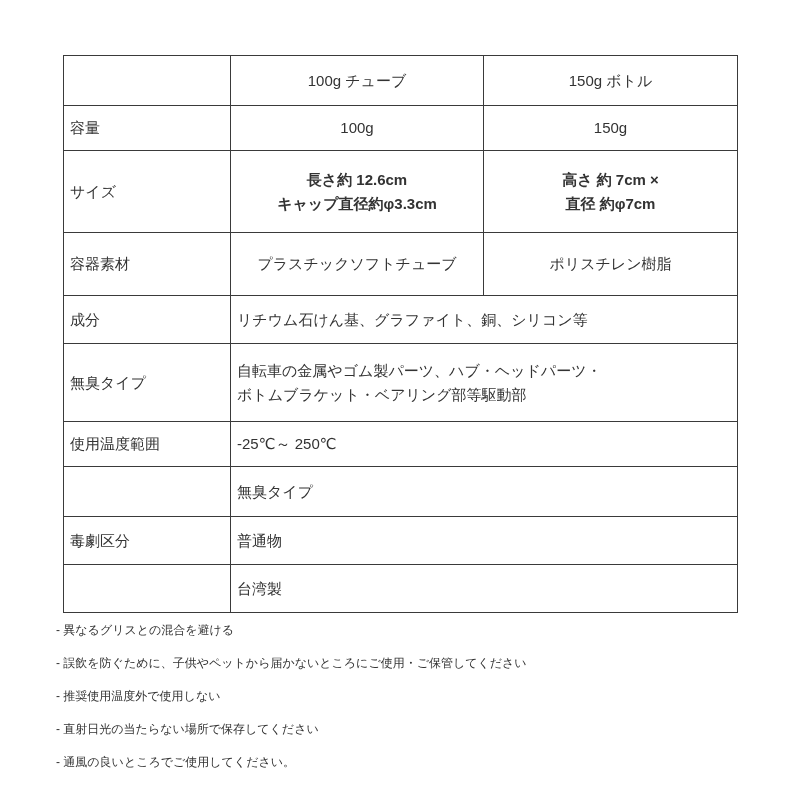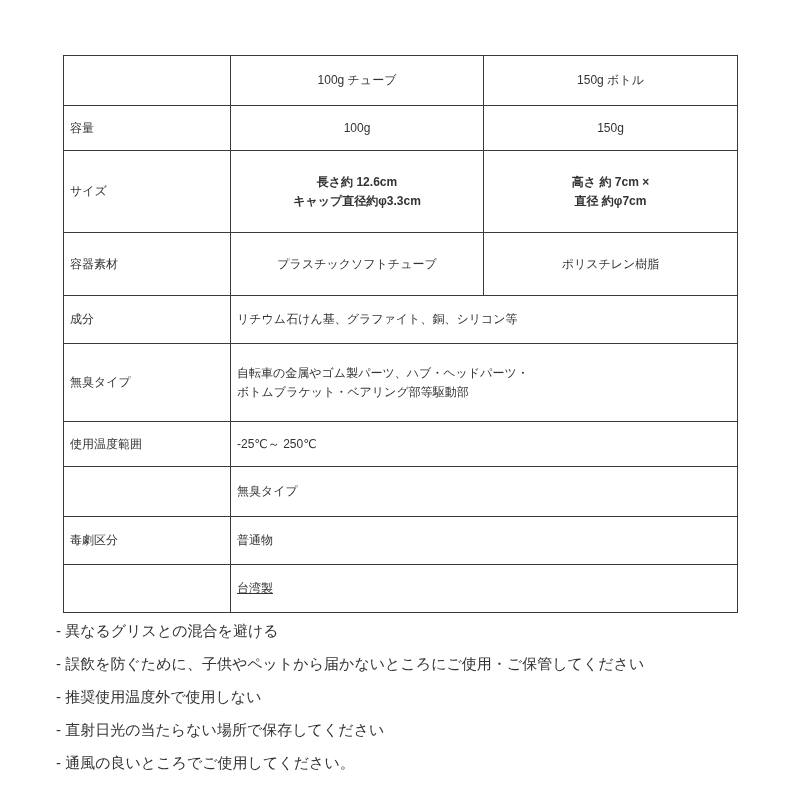--- a/index.html
+++ b/index.html
@@ -17,21 +17,21 @@
   }
   table.spec {
     position: absolute;
     left: 63px;
     top: 55px;
     border-collapse: collapse;
     table-layout: fixed;
   }
   table.spec td {
     border: 1.5px solid #3a3a3a;
-    font-size: 12px;
+    font-size: 15px;
     line-height: 1.55;
     color: #333333;
     vertical-align: middle;
     padding: 4px 6px;
     box-sizing: border-box;
     background: #ffffff;
   }
   td.col-label { width: 167px; text-align: left; }
   td.col-2 { width: 253px; }
   td.col-3 { width: 254px; }
@@ -48,31 +48,31 @@
   
   tr.r-header td { height: 50px; }
   tr.r-capacity td { height: 45px; }
   tr.r-size td { height: 82px; }
   tr.r-material td { height: 63px; }
   tr.r-ingredients td { height: 48px; }
   tr.r-usage td { height: 78px; }
   tr.r-temp td { height: 45px; }
   tr.r-odor td { height: 50px; }
   tr.r-poison td { height: 48px; margin-top: 40px; }
-  tr.r-origin td { height: 48px; text-decoration: underline; }
+  tr.r-origin td { height: 48px; }
 
   .notes {
     position: absolute;
     left: 56px;
     top: 614px;
     width: 700px;
   }
   .notes p {
     margin: 0;
-    font-size: 15px;
+    font-size: 12px;
     line-height: 33px;
     color: #333333;
     white-space: nowrap;
   }
 </style>
 </head>
 <body>
 
 <div class="page">
 

